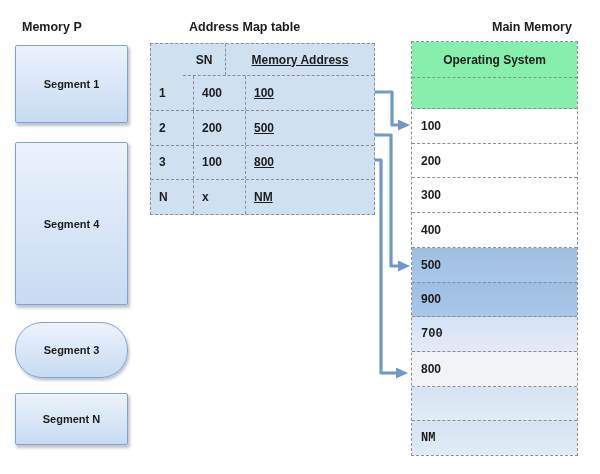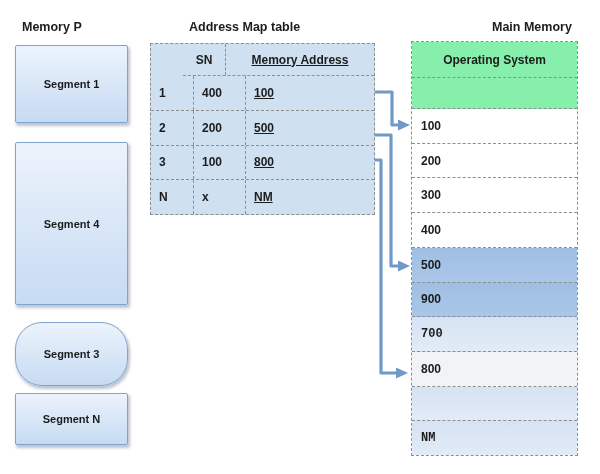--- a/index.html
+++ b/index.html
@@ -16,21 +16,21 @@
   .seg-box{
     position:absolute;left:15px;width:113px;box-sizing:border-box;
     background:linear-gradient(180deg,#ecf3fc 0%,#dbe8f8 45%,#c7dbf2 100%);
     border:1.5px solid #7da4d3;border-radius:2px;
     box-shadow:1.5px 2.5px 3px rgba(110,125,145,.45);
     display:flex;align-items:center;justify-content:center;
     font-size:11px;font-weight:bold;
   }
   .seg1{top:45px;height:78px;}
   .seg2{top:142px;height:163px;}
-  .seg3{top:322px;height:64px;border-radius:27px;}
+  .seg3{top:322px;height:56px;border-radius:27px;}
   .segN{top:393px;height:52px;}
 
   
   .map-table{
     position:absolute;left:150px;top:43px;width:225px;height:172px;box-sizing:border-box;
     background:#cfe0f1;border:1px dashed #8e8e8e;
     display:flex;flex-direction:column;
   }
   .mt-row{display:flex;flex:1;border-bottom:1px dashed #8e8e8e;min-height:0;}
   .mt-row:last-child{border-bottom:none;}

